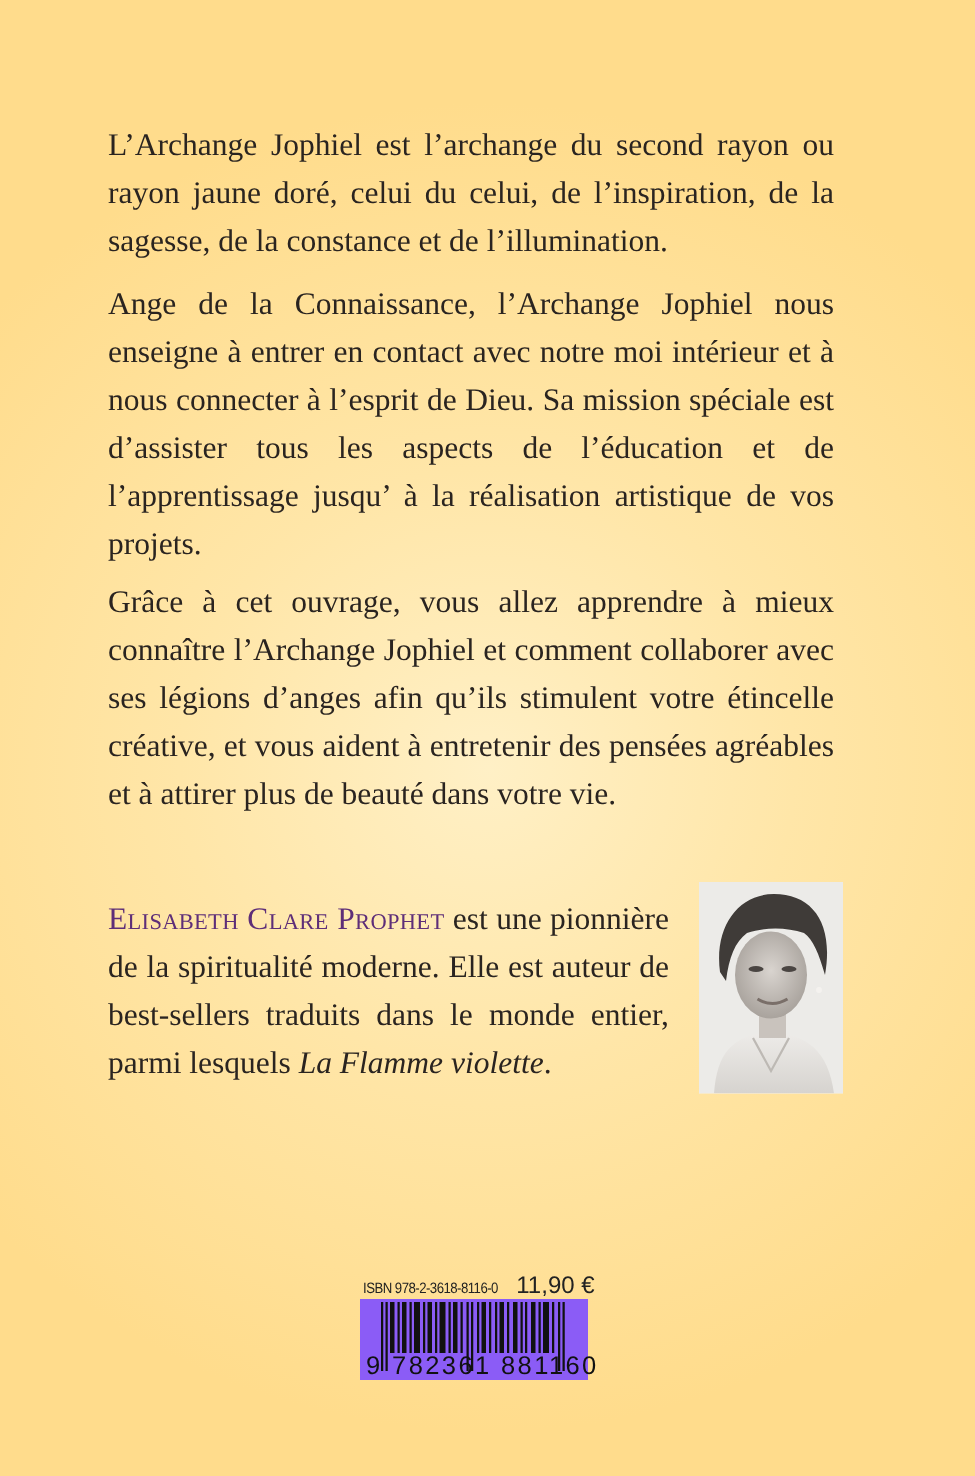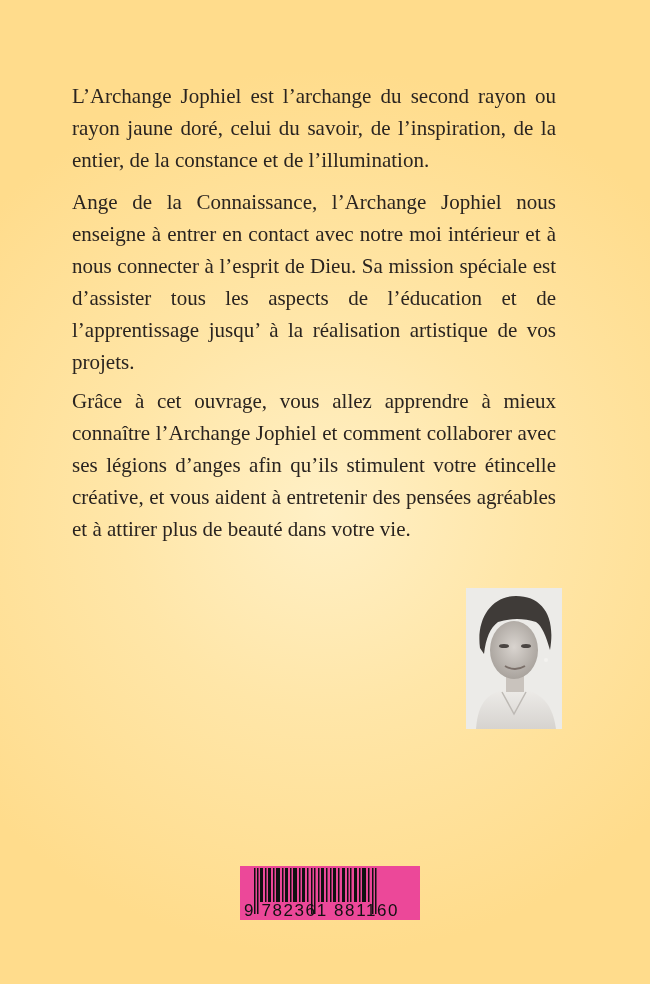--- a/index.html
+++ b/index.html
@@ -40,45 +40,48 @@
   .isbn-text {
     font-family: "Liberation Sans", "DejaVu Sans", sans-serif;
     font-size: 10px; color: #222; letter-spacing: -0.4px; transform: scaleX(0.88); transform-origin: left bottom;
     white-space: nowrap; line-height: 12px;
   }
   .price {
     font-family: "Liberation Sans", "DejaVu Sans", sans-serif;
     font-size: 16px; color: #222; white-space: nowrap; line-height: 16px;
   }
   .barcode-box {
-    position: absolute; left: 240px; top: 866px; width: 180px; height: 54px;
-    background: #ec4899;
+    position: absolute; left: 240px; top: 866px; width: 152px; height: 54px;
+    background: #8b5cf6;
   }
   .barcode-box svg { position: absolute; left: 0; top: 0; }
   .barcode-digits {
     position: absolute; left: 4px; top: 36px; width: 146px;
     font-family: "Liberation Sans", "DejaVu Sans", sans-serif;
     font-size: 17px; line-height: 17px; color: #111; letter-spacing: 1.6px; white-space: nowrap;
   }
 </style>
 </head>
 <body>
 
 <div class="page">
 
   <div class="col" id="p1">
-    <p>L’Archange Jophiel est l’archange du second rayon ou rayon jaune doré, celui du savoir, de l’inspiration, de la entier, de la constance et de l’illumination.</p>
+    <p>L’Archange Jophiel est l’archange du second rayon ou rayon jaune doré, celui du celui, de l’inspiration, de la sagesse, de la constance et de l’illumination.</p>
   </div>
   <div class="col" id="p3">
     <p>Grâce à cet ouvrage, vous allez apprendre à mieux connaître l’Archange Jophiel et comment collaborer avec ses légions d’anges afin qu’ils stimulent votre étincelle créative, et vous aident à entretenir des pensées agréables et à attirer plus de beauté dans votre vie.</p>
   </div>
   <div class="col" id="p2">
     <p>Ange de la Connaissance, l’Archange Jophiel nous enseigne à entrer en contact avec notre moi intérieur et à nous connecter à l’esprit de Dieu. Sa mission spéciale est d’assister tous les aspects de l’éducation et de l’apprentissage jusqu’ à la réalisation artistique de vos projets.</p>
   </div>
 
+  <div id="bio">
+    <p><span class="author">Elisabeth Clare Prophet</span><span> est une pionnière de la spiritualité moderne. Elle est auteur de best-sellers traduits dans le monde entier, parmi lesquels </span><span class="italic">La Flamme violette</span><span>.</span></p>
+  </div>
 
   <div class="photo" aria-label="author-portrait">
     <svg width="96" height="141" viewBox="0 0 96 141">
       <defs>
         <radialGradient id="face" cx="50%" cy="45%" r="55%">
           <stop offset="0%" stop-color="#d9d4cf"></stop>
           <stop offset="100%" stop-color="#a9a39d"></stop>
         </radialGradient>
         <linearGradient id="blouse" x1="0" y1="0" x2="0" y2="1">
           <stop offset="0%" stop-color="#eeece9"></stop>
@@ -91,20 +94,24 @@
       <rect x="40" y="82" width="18" height="22" fill="#c9c3bd"></rect>
       <ellipse cx="48" cy="62" rx="24" ry="29" fill="url(#face)"></ellipse>
       <path d="M14 60 C10 30 26 8 50 8 C76 8 90 28 84 62 C80 48 76 38 70 34 C58 30 44 30 32 34 C24 40 20 50 18 66 Z" fill="#3f3b38"></path>
       <ellipse cx="38" cy="58" rx="5" ry="2" fill="#4a4542"></ellipse>
       <ellipse cx="60" cy="58" rx="5" ry="2" fill="#4a4542"></ellipse>
       <path d="M39 78 Q49 84 59 78" fill="none" stroke="#7a6f69" stroke-width="2"></path>
       <circle cx="80" cy="72" r="2" fill="#f4f2ef"></circle>
     </svg>
   </div>
 
+  <div class="isbn-line">
+    <span class="isbn-text">ISBN 978-2-3618-8116-0</span>
+    <span class="price">11,90 €</span>
+  </div>
 
   <div class="barcode-box">
     <svg width="152" height="54" viewBox="0 0 152 54">
       <g fill="#111">
         <rect x="14" y="2" width="1.5" height="46"></rect>
         <rect x="17" y="2" width="1.5" height="46"></rect>
         <rect x="20" y="2" width="3" height="34"></rect>
         <rect x="25" y="2" width="1.5" height="34"></rect>
         <rect x="28" y="2" width="3" height="34"></rect>
         <rect x="33" y="2" width="1.5" height="34"></rect>

